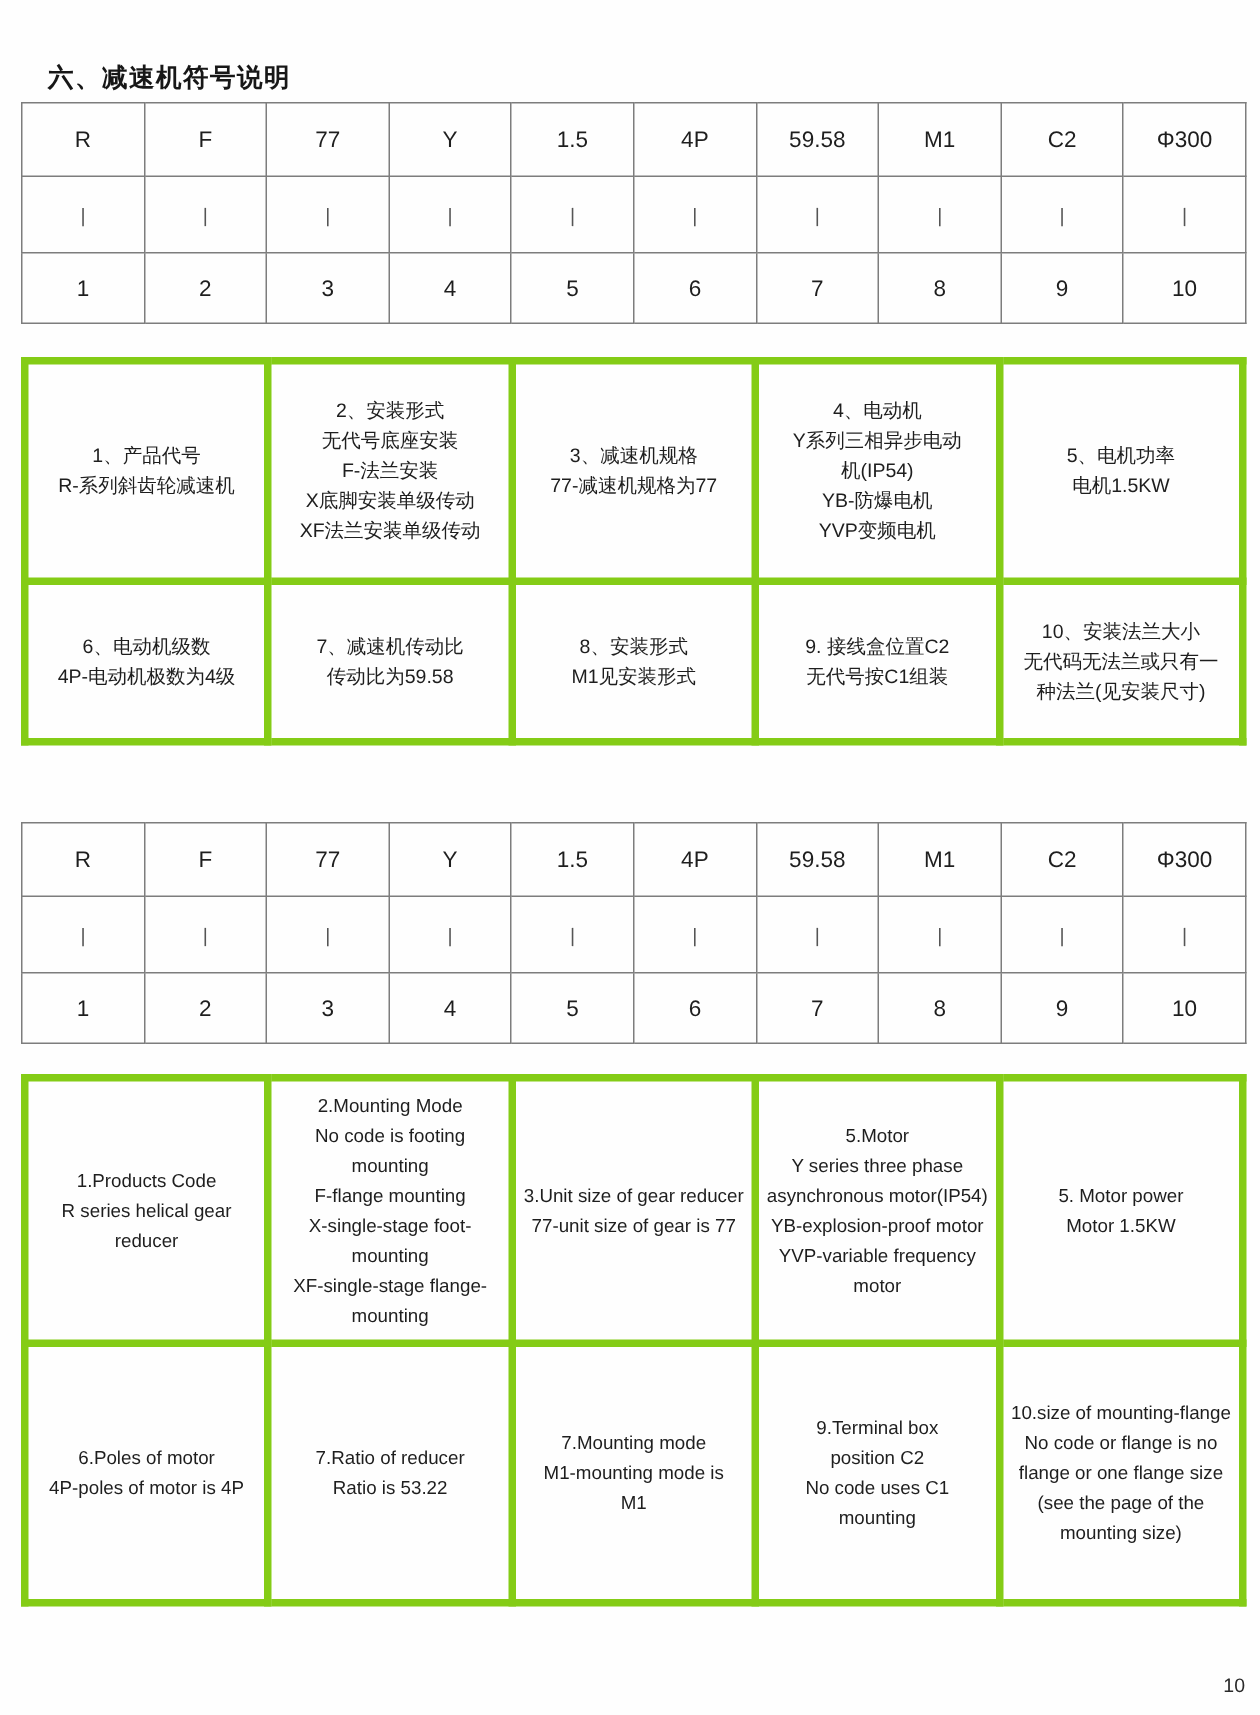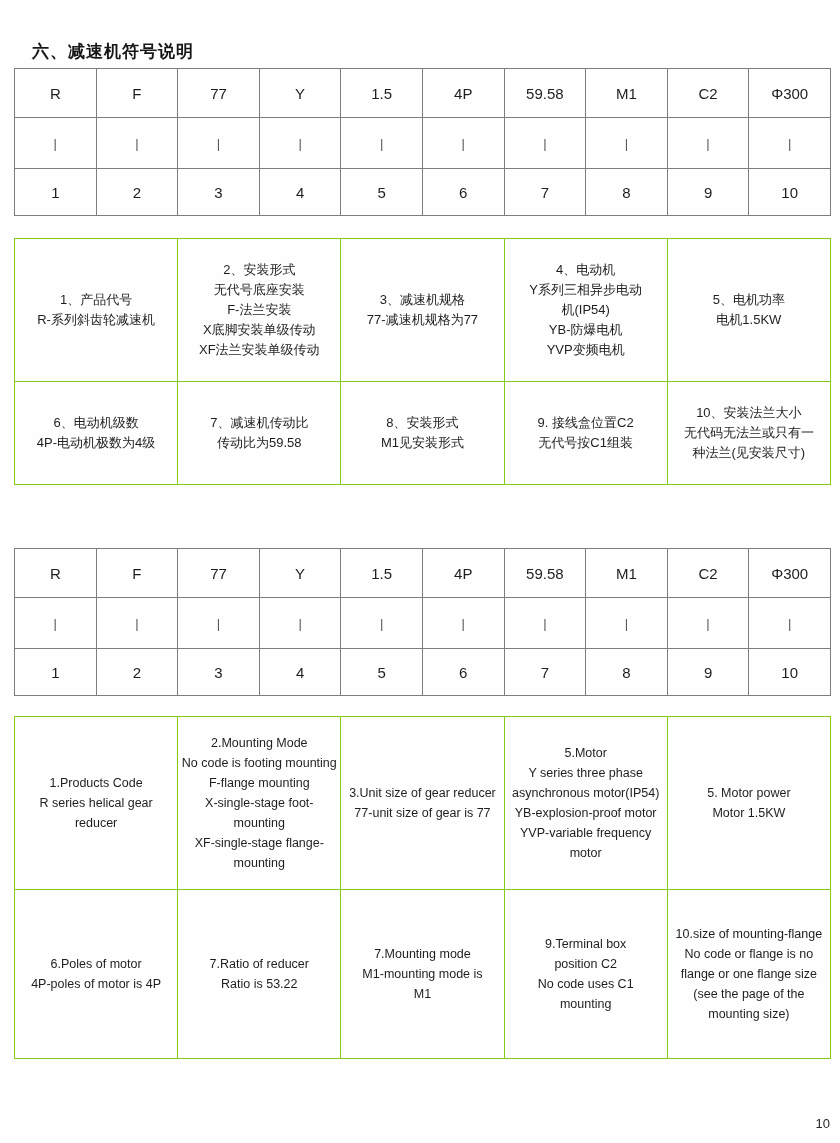--- a/index.html
+++ b/index.html
@@ -39,21 +39,21 @@
   #code-table-2 { top:548px; }
   tr.r-codes td { height:48px; }
   tr.r-bars  td { height:50px; font-size:13px; color:#555; }
   tr.r-nums  td { height:46px; }
 
   table.legend-table {
     position:absolute; left:14px; width:817px;
     border-collapse:collapse; table-layout:fixed;
   }
   table.legend-table td {
-    border:1px solid #84cc16;
+    border:5px solid #84cc16;
     text-align:center; vertical-align:middle;
     white-space:pre-line;
     padding:4px 2px;
     color:#1e1e1e;
   }
   #legend-cn { top:238px; }
   #legend-cn td { font-size:13px; line-height:1.55; }
   #legend-cn tr.r1 td { height:134px; }
   #legend-cn tr.r2 td { height:94px; }
 

